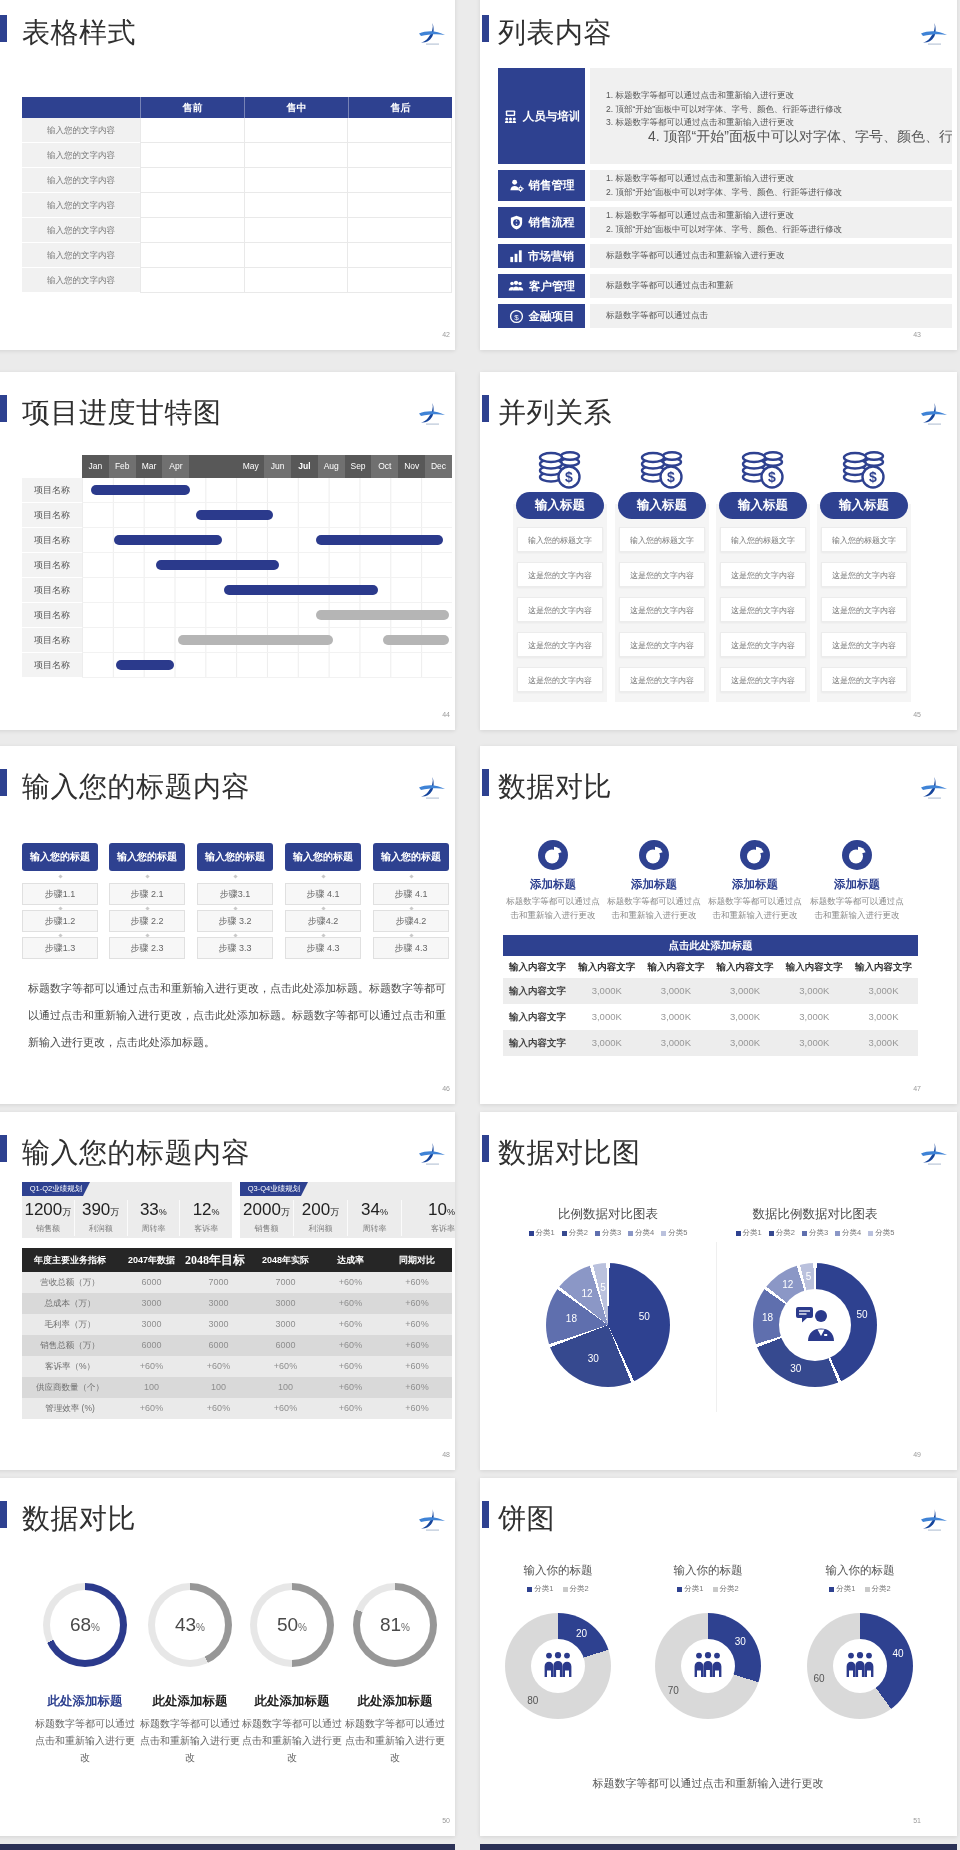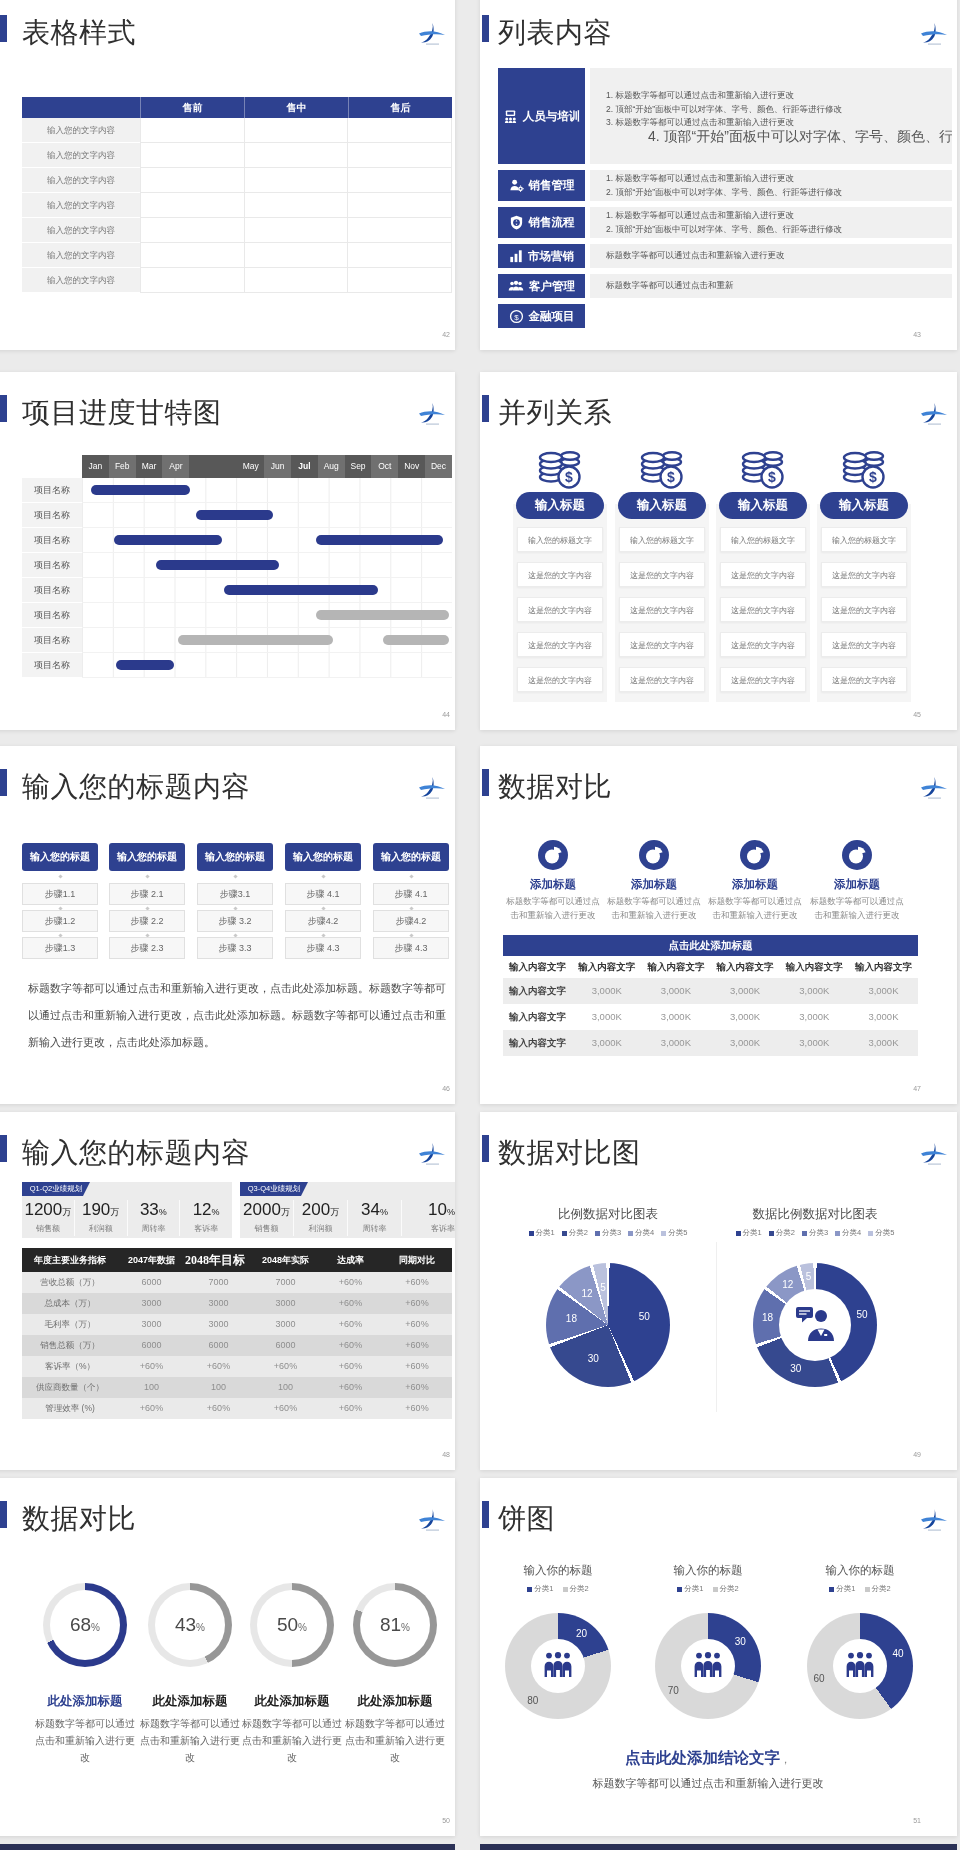--- a/index.html
+++ b/index.html
@@ -188,20 +188,23 @@
           <div style="font-size: 8.5px; color: rgb(85, 85, 85); line-height: 13.5px; white-space: nowrap; overflow: hidden;">标题数字等都可以通过点击和重新</div>
         </div>
         <div style="position: absolute; left: 18px; top: 312px; width: 87px; height: 24px; background: rgb(46, 65, 144); display: flex; align-items: center; justify-content: center; gap: 5px;">
           <div style="display: flex; align-items: center;">
             <svg width="15" height="15" viewBox="0 0 16 16">
               <circle cx="8" cy="8" r="6.3" fill="none" stroke="#fff" stroke-width="1.4"></circle>
               <text x="8" y="11.2" font-size="8.5" fill="#fff" text-anchor="middle">$</text>
             </svg>
           </div>
           <div style="color: rgb(255, 255, 255); font-size: 11.5px; font-weight: bold; white-space: nowrap;">金融项目</div>
+        </div>
+        <div style="position: absolute; left: 110px; top: 312px; width: 362px; height: 24px; background: rgb(240, 240, 240); display: flex; flex-direction: column; justify-content: center; padding-left: 16px; box-sizing: border-box;">
+          <div style="font-size: 8.5px; color: rgb(85, 85, 85); line-height: 13.5px; white-space: nowrap; overflow: hidden;">标题数字等都可以通过点击</div>
         </div>
       </div>
     <span class="pagenum">43</span>
   </section>
 
   <section class="slide col-l" id="s3" style="top:372px">
     <header>
       <span class="accent"></span>
       <h2>项目进度甘特图</h2>
       <span class="logo"><svg width="30" height="26" viewBox="0 0 30 26">
@@ -514,21 +517,21 @@
     </header>
     <div class="sbody" id="b7">
         <div style="position: absolute; left: 44px; top: 70px; width: 210px; height: 56px; background: rgb(236, 236, 236);"></div>
         <div style="position: absolute; left: 44px; top: 70px; width: 68px; height: 14px; background: rgb(46, 65, 144); color: rgb(255, 255, 255); font-size: 7.5px; text-align: center; line-height: 14px; clip-path: polygon(0px 0px, 100% 0px, calc(100% - 7px) 100%, 0px 100%);">Q1-Q2业绩规划</div>
         <div style="position: absolute; left: 44px; top: 88px; width: 210px; height: 36px; display: flex;">
           <div style="flex: 1 1 0%; text-align: center; border-right: 1px solid rgb(251, 251, 251);">
             <div style="font-size: 17px; color: rgb(34, 34, 34); line-height: 20px; white-space: nowrap;"><span>1200</span><span style="font-size: 9px;">万</span></div>
             <div style="font-size: 8px; color: rgb(125, 125, 125); margin-top: 1px;">销售额</div>
           </div>
           <div style="flex: 1 1 0%; text-align: center; border-right: 1px solid rgb(251, 251, 251);">
-            <div style="font-size: 17px; color: rgb(34, 34, 34); line-height: 20px; white-space: nowrap;"><span>190</span><span style="font-size: 9px;">万</span></div>
+            <div style="font-size: 17px; color: rgb(34, 34, 34); line-height: 20px; white-space: nowrap;"><span>390</span><span style="font-size: 9px;">万</span></div>
             <div style="font-size: 8px; color: rgb(125, 125, 125); margin-top: 1px;">利润额</div>
           </div>
           <div style="flex: 1 1 0%; text-align: center; border-right: 1px solid rgb(251, 251, 251);">
             <div style="font-size: 17px; color: rgb(34, 34, 34); line-height: 20px; white-space: nowrap;"><span>33</span><span style="font-size: 9px;">%</span></div>
             <div style="font-size: 8px; color: rgb(125, 125, 125); margin-top: 1px;">周转率</div>
           </div>
           <div style="flex: 1 1 0%; text-align: center;">
             <div style="font-size: 17px; color: rgb(34, 34, 34); line-height: 20px; white-space: nowrap;"><span>12</span><span style="font-size: 9px;">%</span></div>
             <div style="font-size: 8px; color: rgb(125, 125, 125); margin-top: 1px;">客诉率</div>
           </div>
@@ -828,21 +831,20 @@
                 <circle cx="17" cy="4.2" r="3.1"></circle>
                 <circle cx="26" cy="4.6" r="2.9"></circle>
                 <path d="M3.6 26V15.6c0-3 1.9-4.8 4.4-4.8s4.4 1.8 4.4 4.8V26H10v-6.6H6V26Z"></path>
                 <path d="M12.4 26V15c0-3.2 2-5 4.6-5s4.6 1.8 4.6 5v11h-2.7v-7h-3.8v7Z"></path>
                 <path d="M21.6 26V15.6c0-3 1.9-4.8 4.4-4.8s4.4 1.8 4.4 4.8V26H28v-6.6h-4V26Z"></path>
               </g>
             </svg></div>
         </div>
         <div style="position: absolute; left: 409.042px; top: 169.639px; width: 18px; text-align: center; font-size: 10px; color: rgb(255, 255, 255);">40</div>
         <div style="position: absolute; left: 330.105px; top: 195.288px; width: 18px; text-align: center; font-size: 10px; color: rgb(85, 85, 85);">60</div>
-        <div style="position: absolute; left: 48px; top: 270px; width: 360px; text-align: center; white-space: nowrap;"><span style="color: rgb(46, 65, 144); font-size: 15.5px; font-weight: bold;">点击此处添加结论文字</span><span style="color: rgb(136, 136, 136); font-size: 11px;">，</span></div>
         <div style="position: absolute; left: 48px; top: 298px; width: 360px; text-align: center; font-size: 11px; color: rgb(85, 85, 85);">标题数字等都可以通过点击和重新输入进行更改</div>
       </div>
     <span class="pagenum">51</span>
   </section>
 
   <div class="strip" style="left:-22px;width:477px"></div>
   <div class="strip" style="left:480px;width:477px"></div>
 </div>
 
 </body></html>

